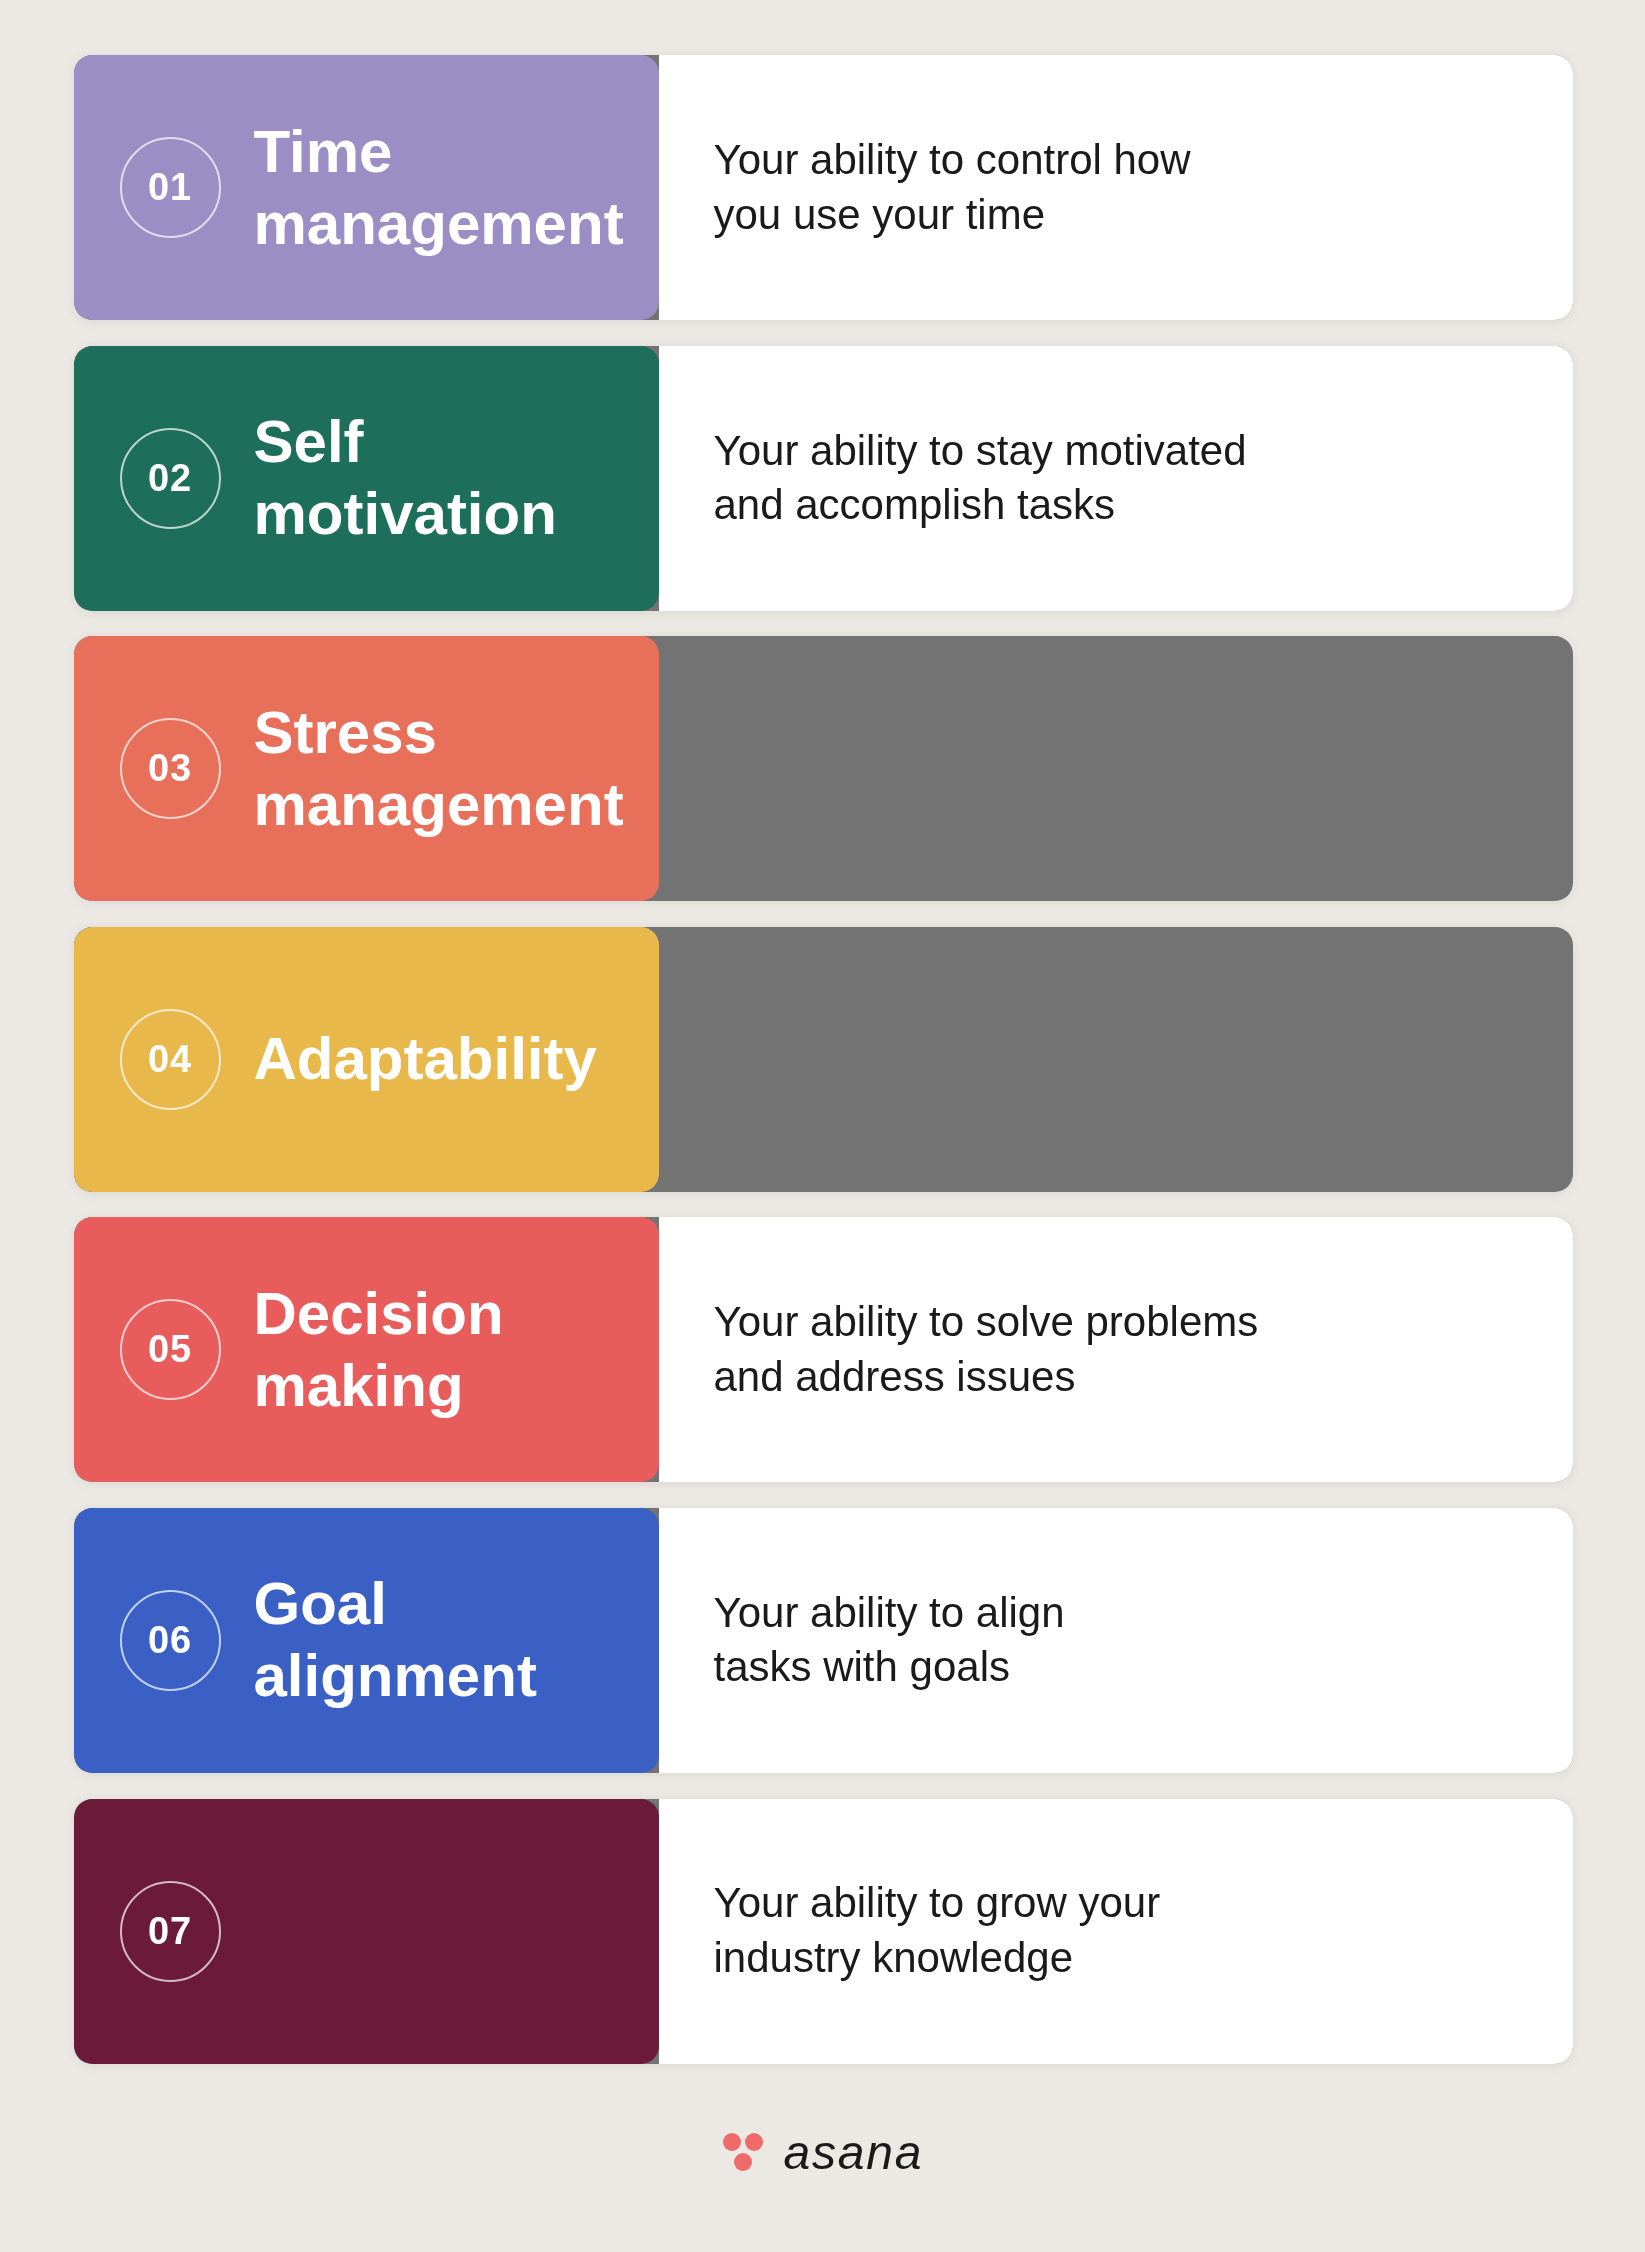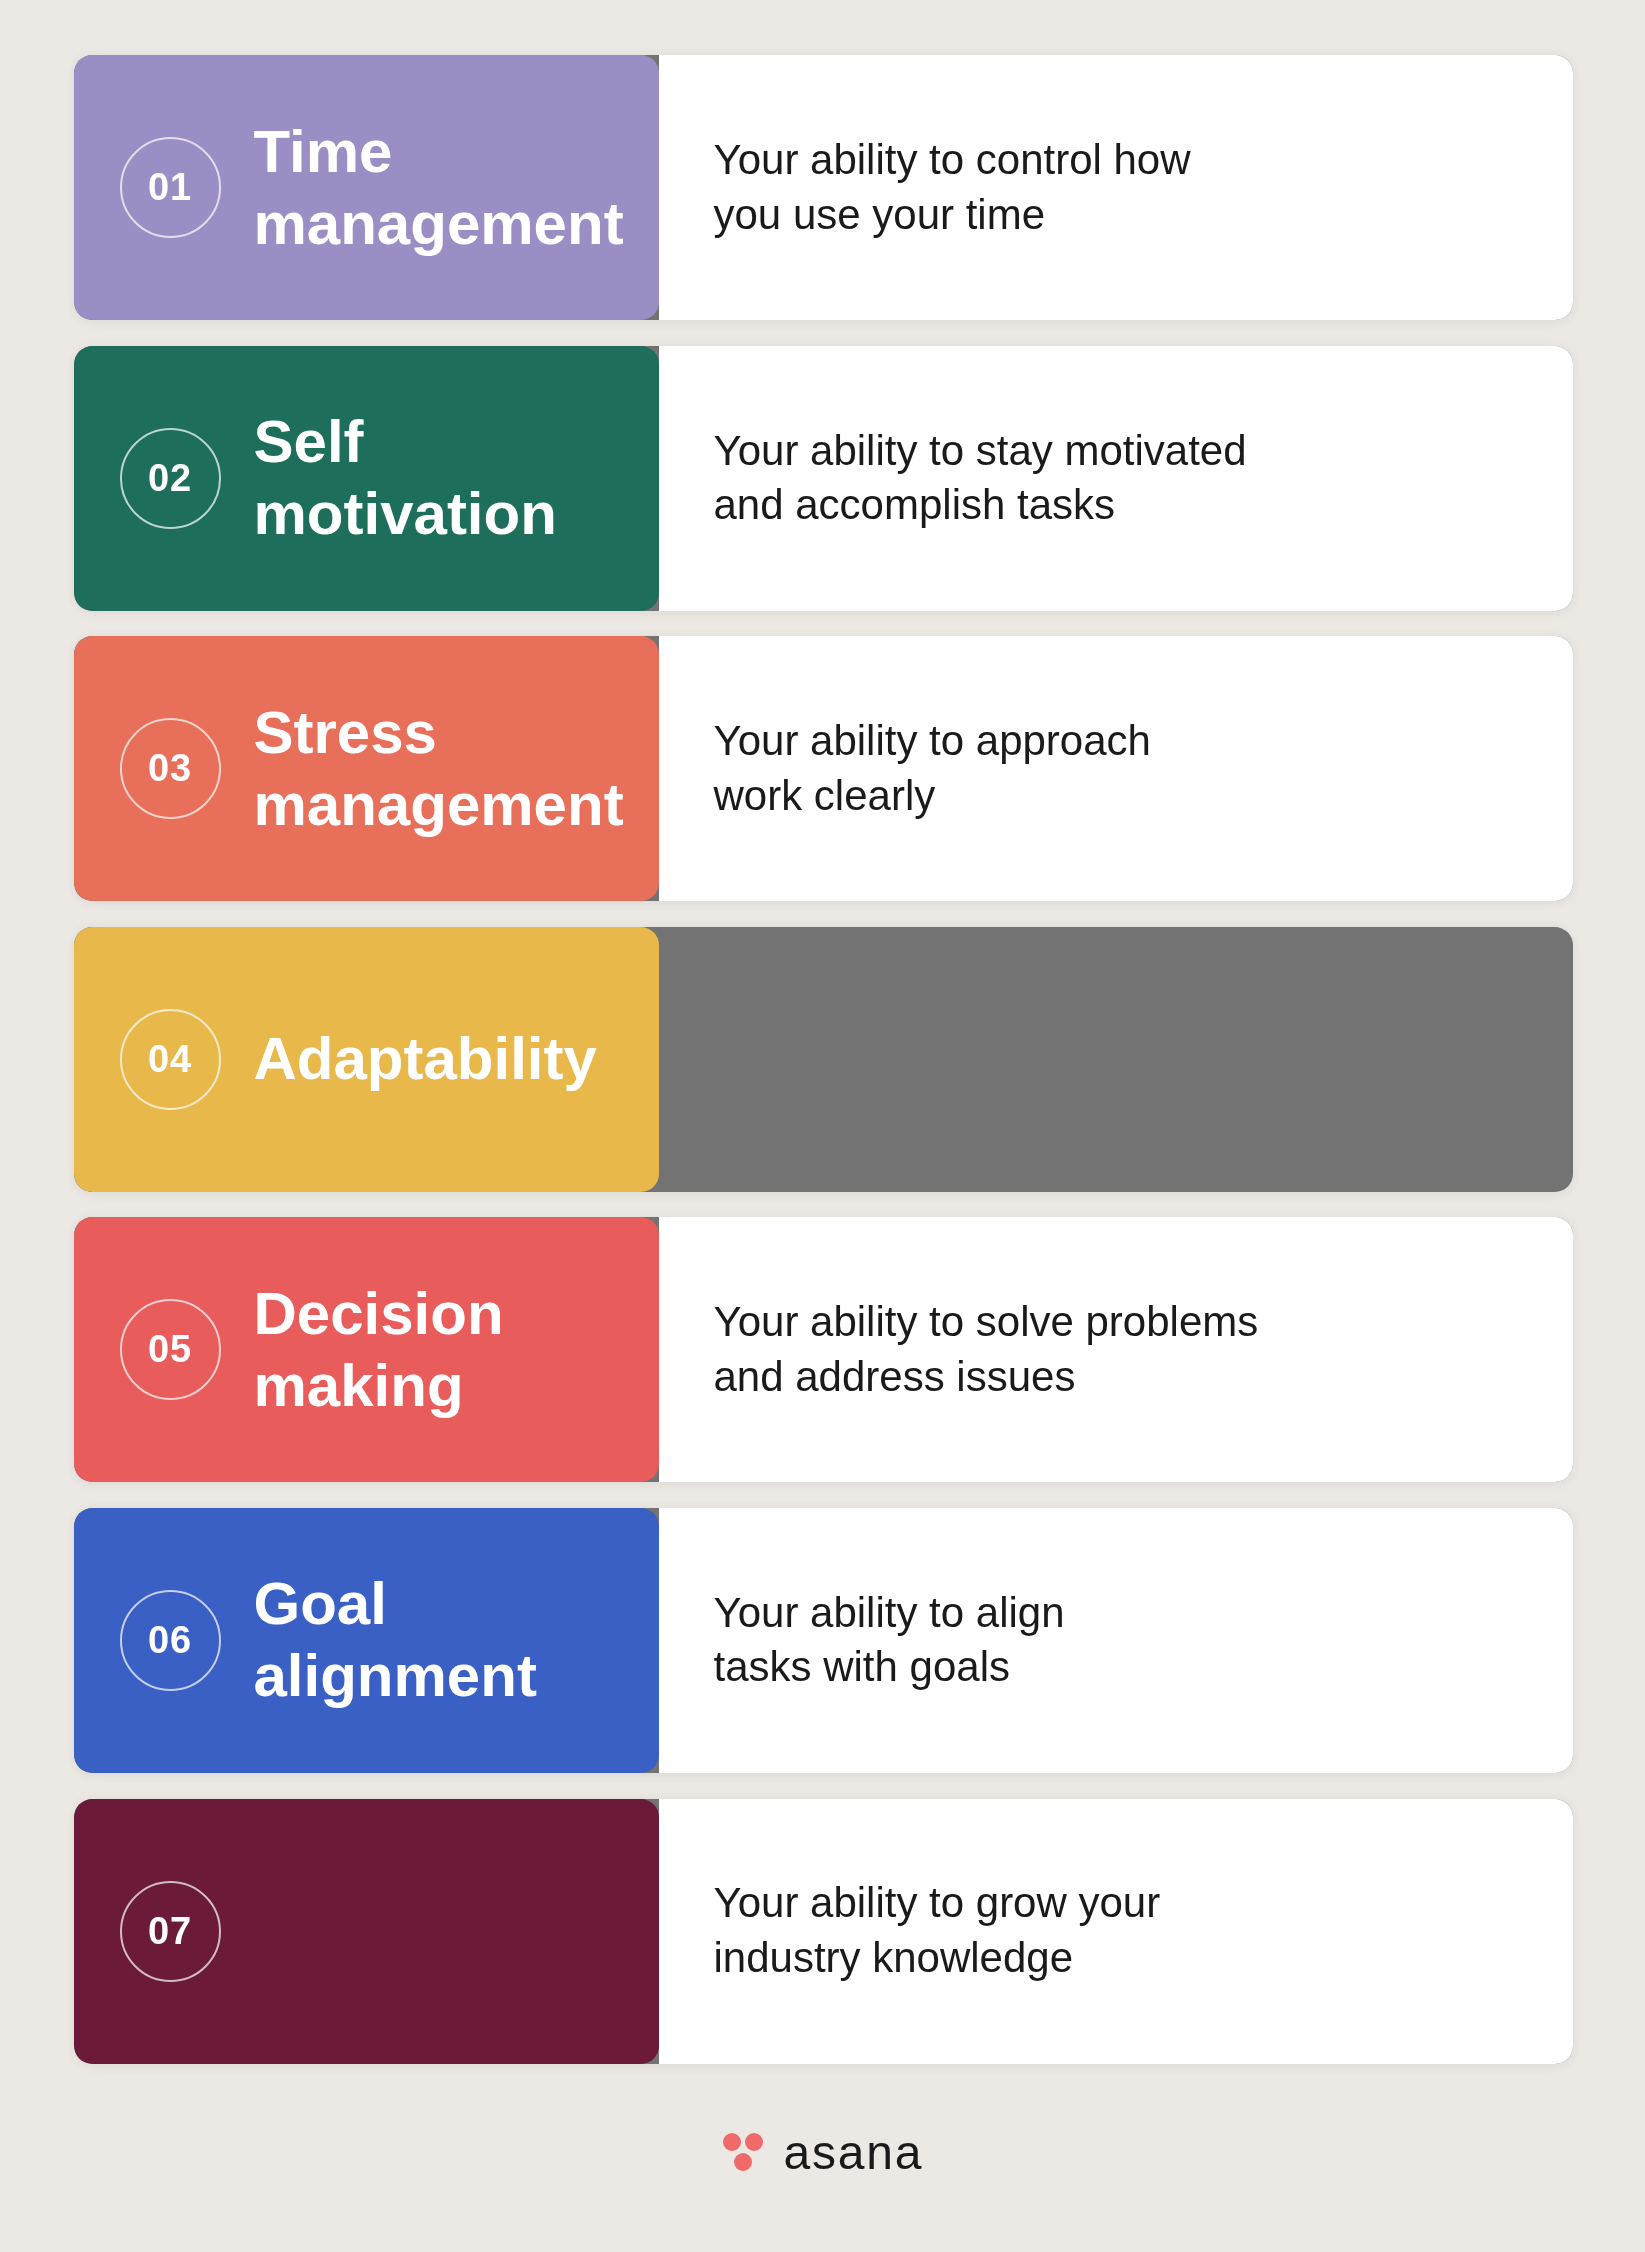--- a/index.html
+++ b/index.html
@@ -101,20 +101,21 @@
     .color-blue   { background-color: #3a5fc5; }
     .color-maroon { background-color: #6b1a3a; }
 
     
     .footer {
       margin-top: 61px;
       display: flex;
       flex-direction: row;
       align-items: center;
       gap: 16.4px;
+      font-style: italic;
     }
 
     .asana-logo {
       display: flex;
       align-items: center;
       gap: 12.8px;
     }
 
     .asana-dots {
       display: flex;
@@ -176,24 +177,20 @@
       </div>
     </div>
     <div class="list-item">
       <div class="item-left color-coral">
         <div class="item-number-circle">
           <span class="item-number-text">03</span>
         </div>
         <div class="item-title" style="white-space: pre-line;">Stress
 management</div>
       </div>
-      <div class="item-right">
-        <div class="item-description" style="white-space: pre-line;">Your ability to approach
-work clearly</div>
-      </div>
     </div>
     <div class="list-item">
       <div class="item-left color-amber">
         <div class="item-number-circle">
           <span class="item-number-text">04</span>
         </div>
         <div class="item-title" style="white-space: pre-line;">Adaptability</div>
       </div>
     </div>
     <div class="list-item">

